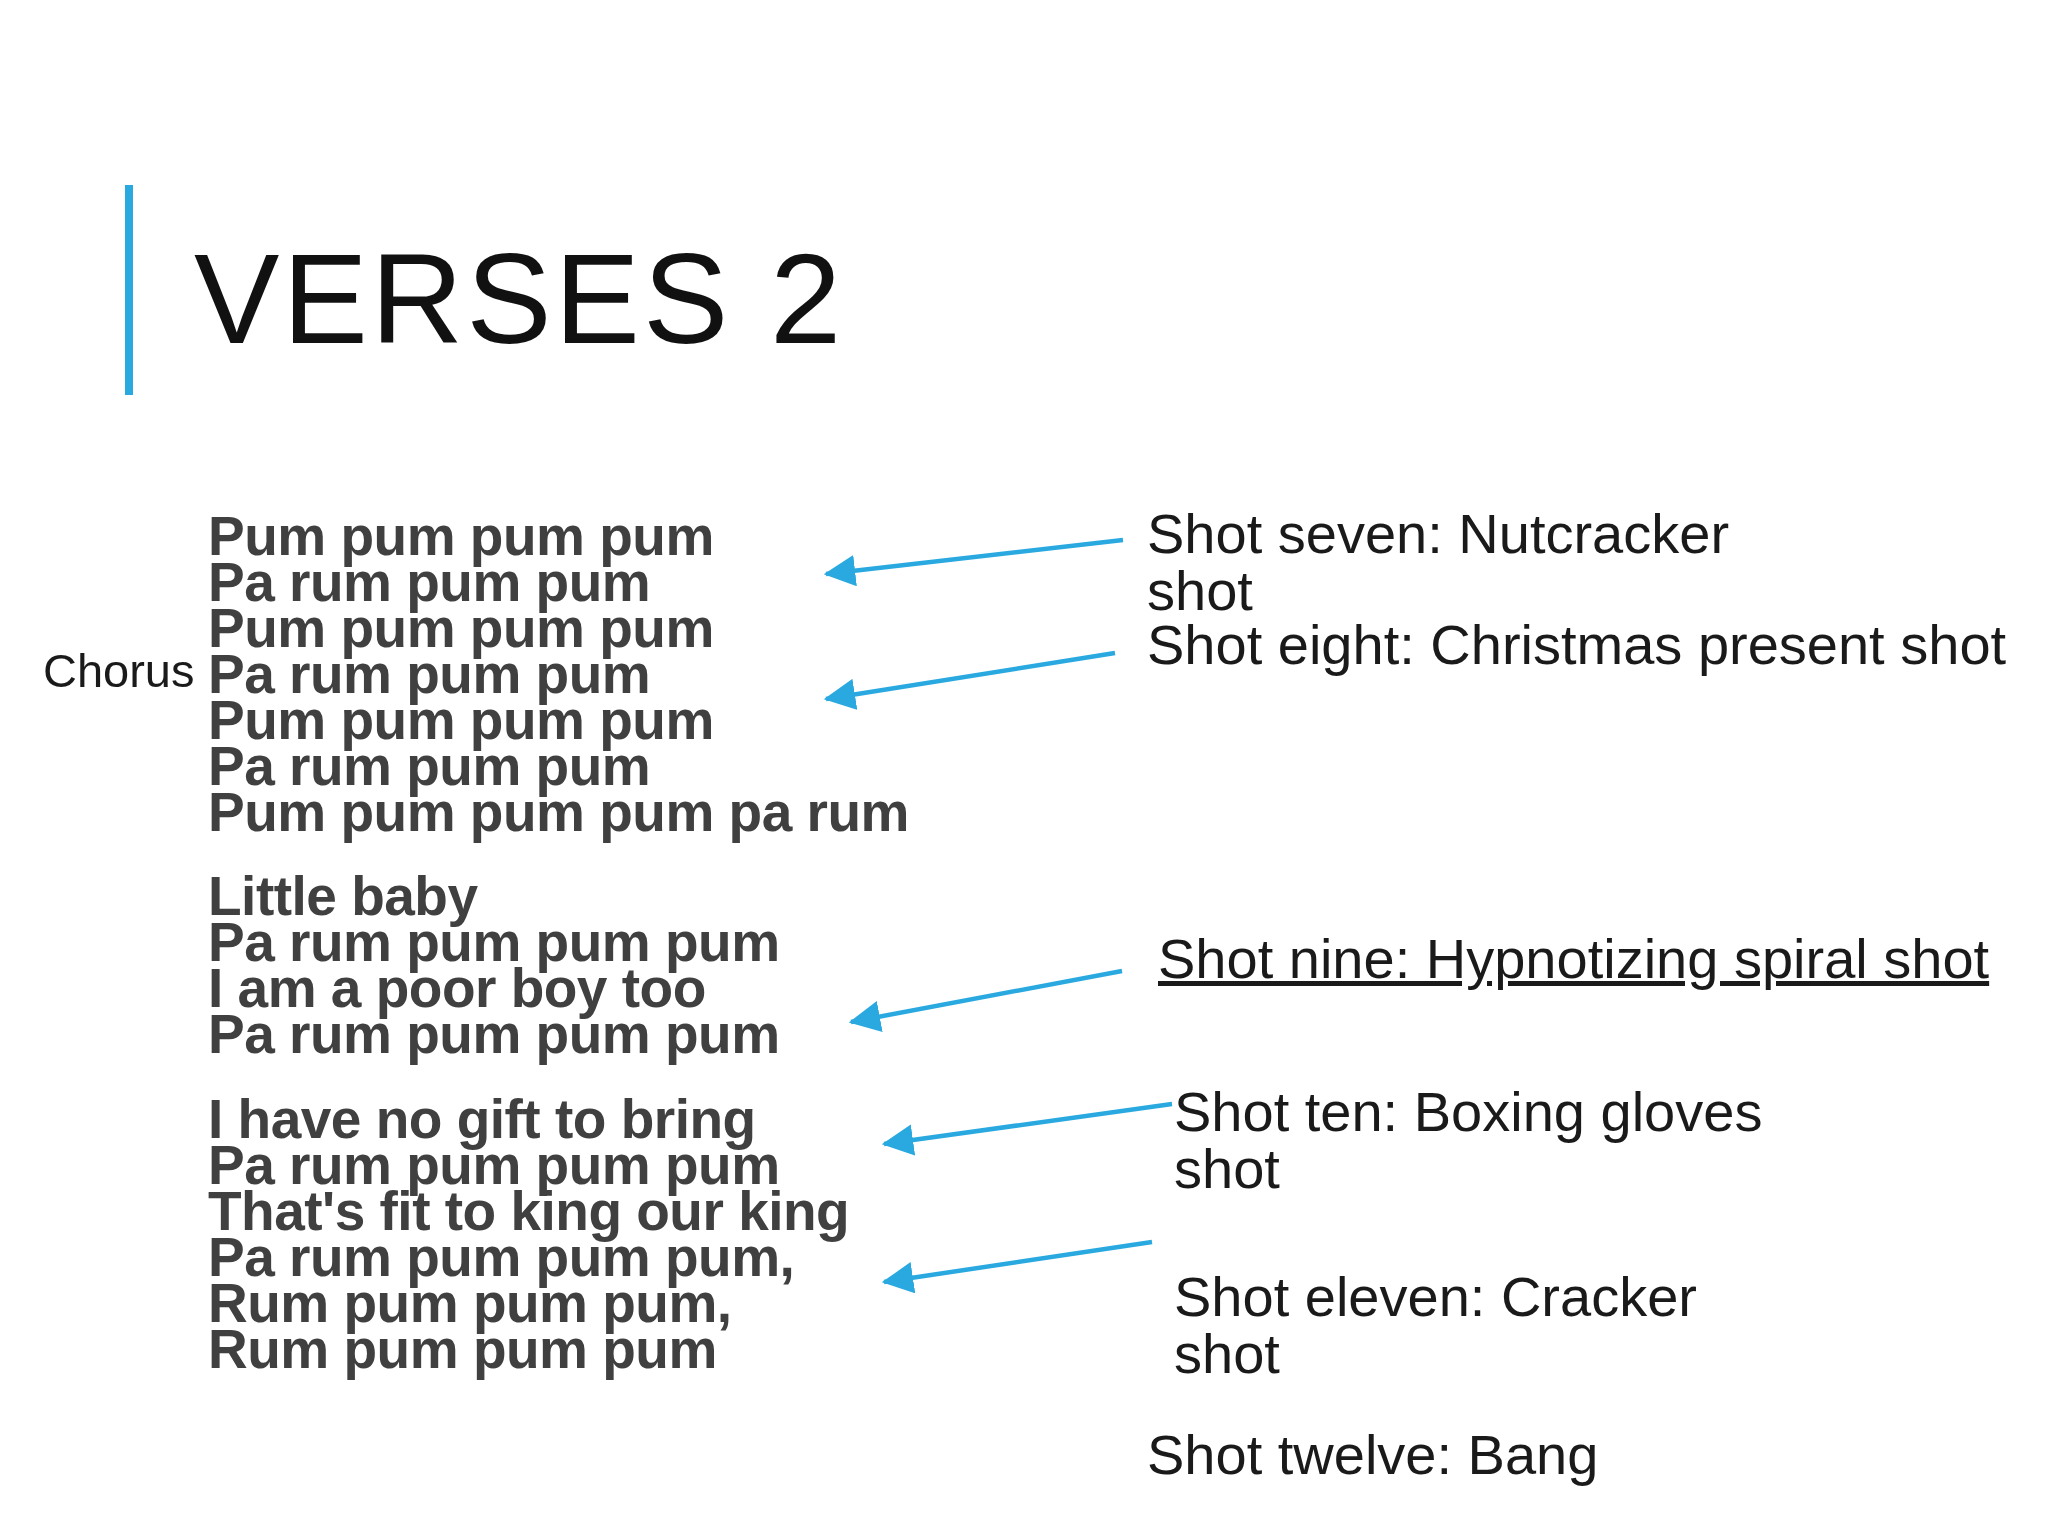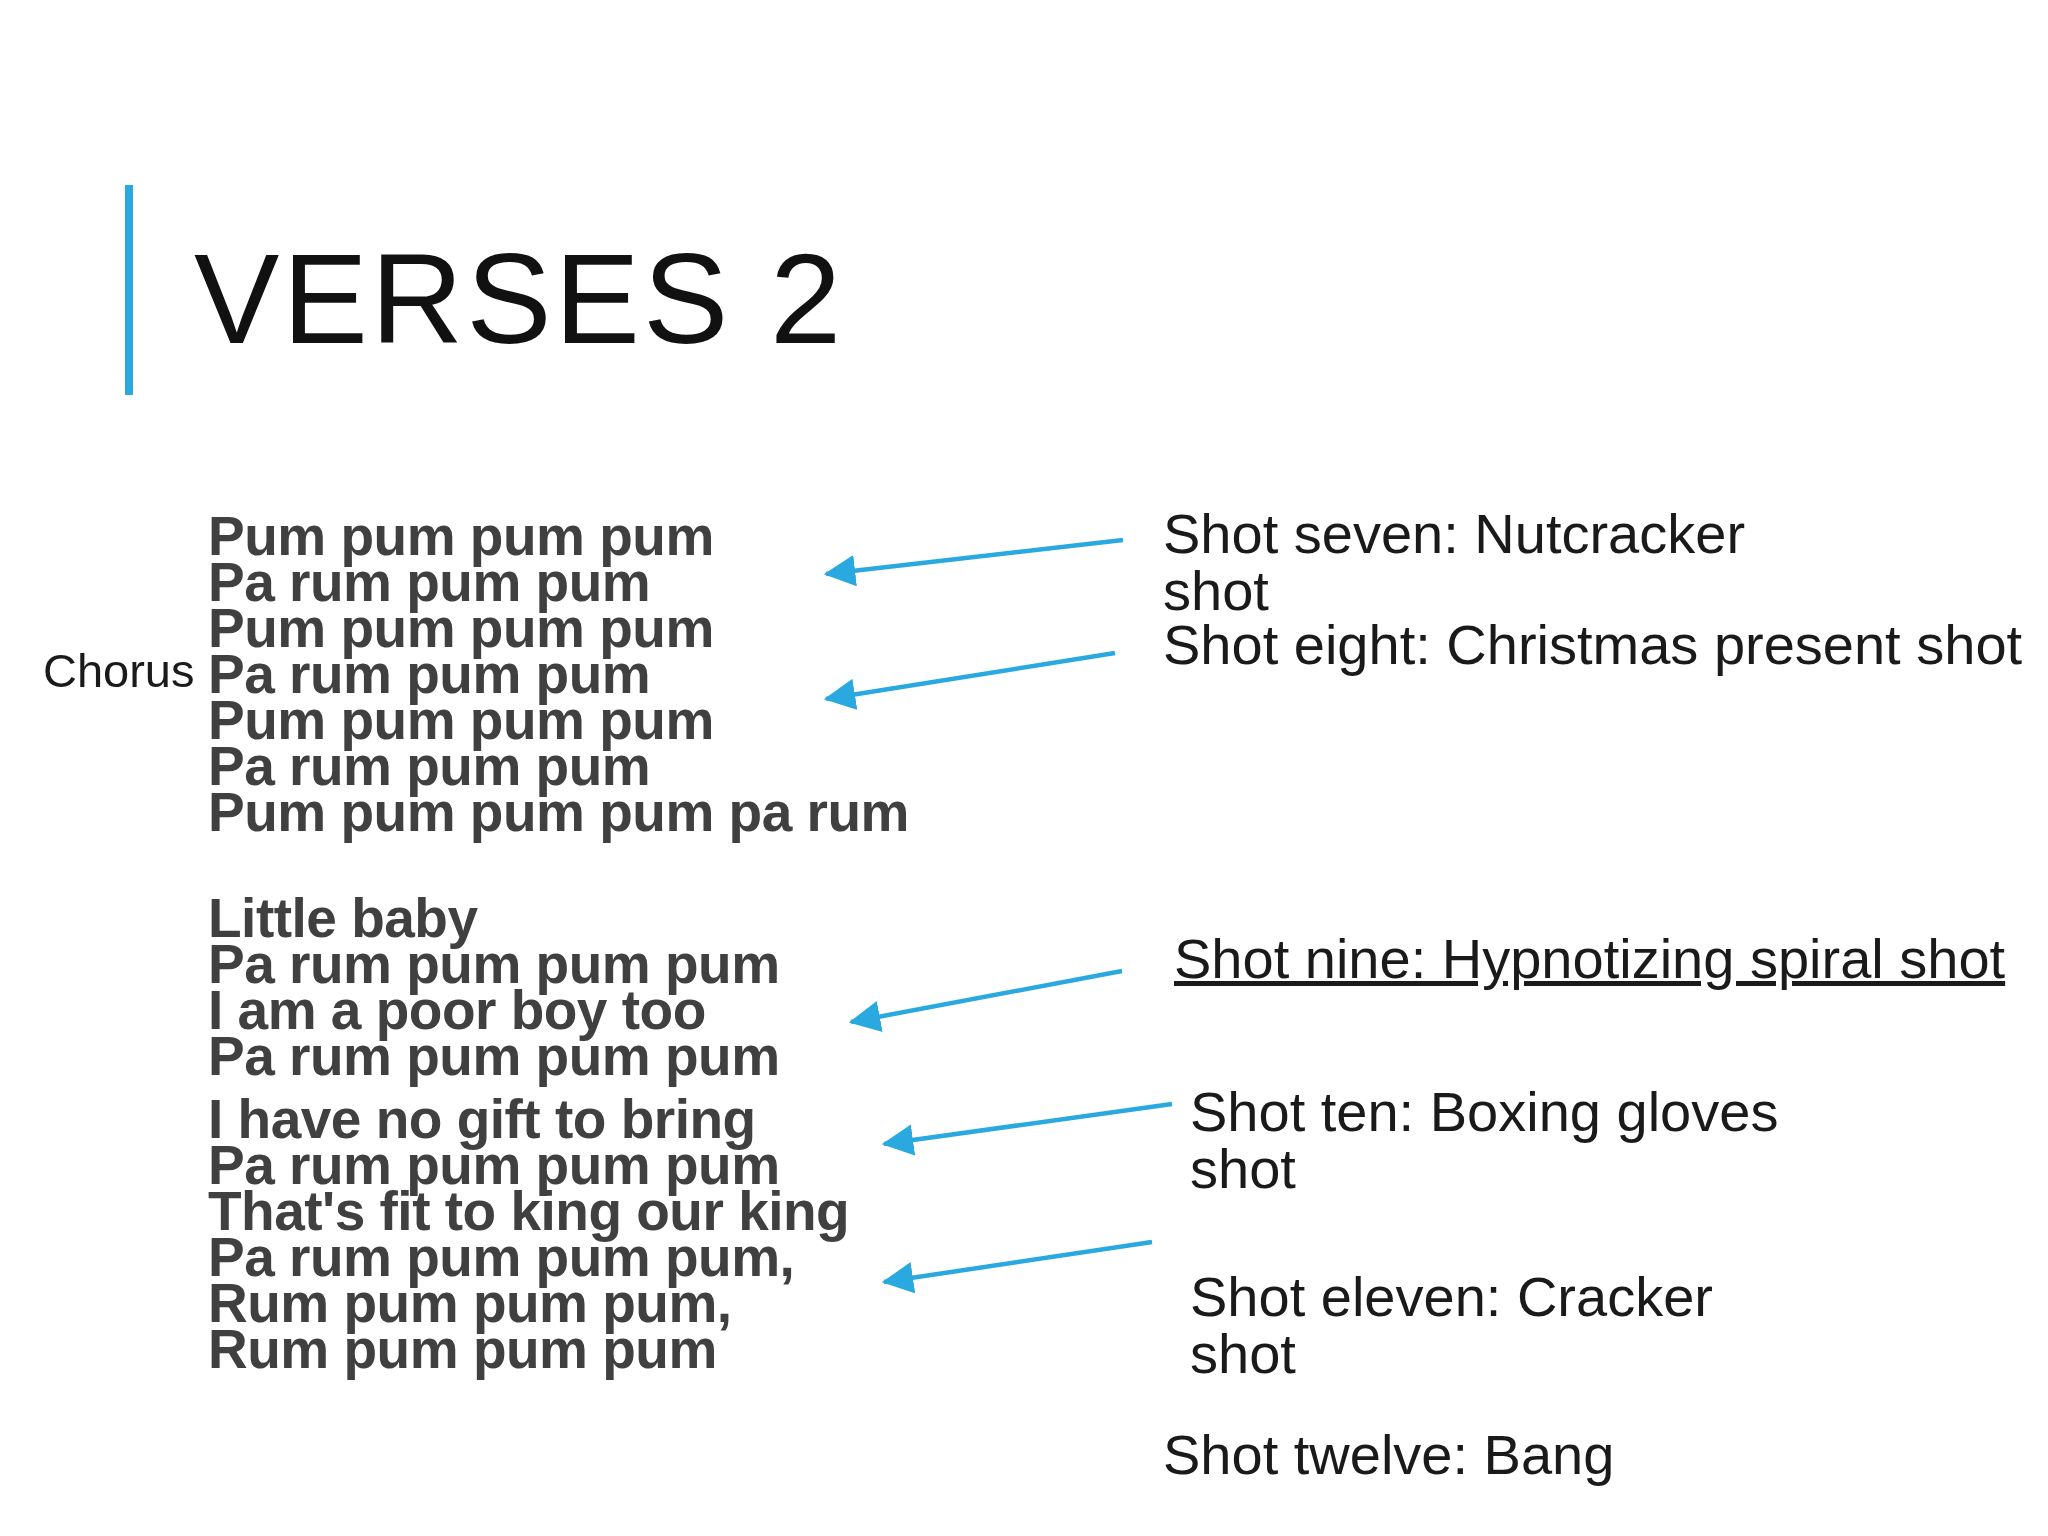--- a/index.html
+++ b/index.html
@@ -44,34 +44,33 @@
     font-weight: 400;
     color: #1a1a1a;
     white-space: nowrap;
   }
   .stanza {
     position: absolute;
     left: 208px;
     color: #404040;
   }
   .stanza-1 { top: 513px; }
-  .stanza-2 { top: 873px; margin-top: 22px; }
+  .stanza-2 { top: 873px; }
   .stanza-3 { top: 1096px; }
   .lyric-line {
     height: 46px;
     line-height: 46px;
     font-size: 55px;
     font-weight: 700;
     letter-spacing: -0.5px;
     white-space: nowrap;
   }
   .annotation {
     position: absolute;
     color: #1a1a1a;
-    margin-left: 16px;
   }
   .ann-line {
     height: 57px;
     line-height: 57px;
     font-size: 56px;
     font-weight: 400;
     white-space: nowrap;
   }
   .ann-seven   { left: 1147px; top: 505px;  }
   .ann-eight   { left: 1147px; top: 616px;  }

